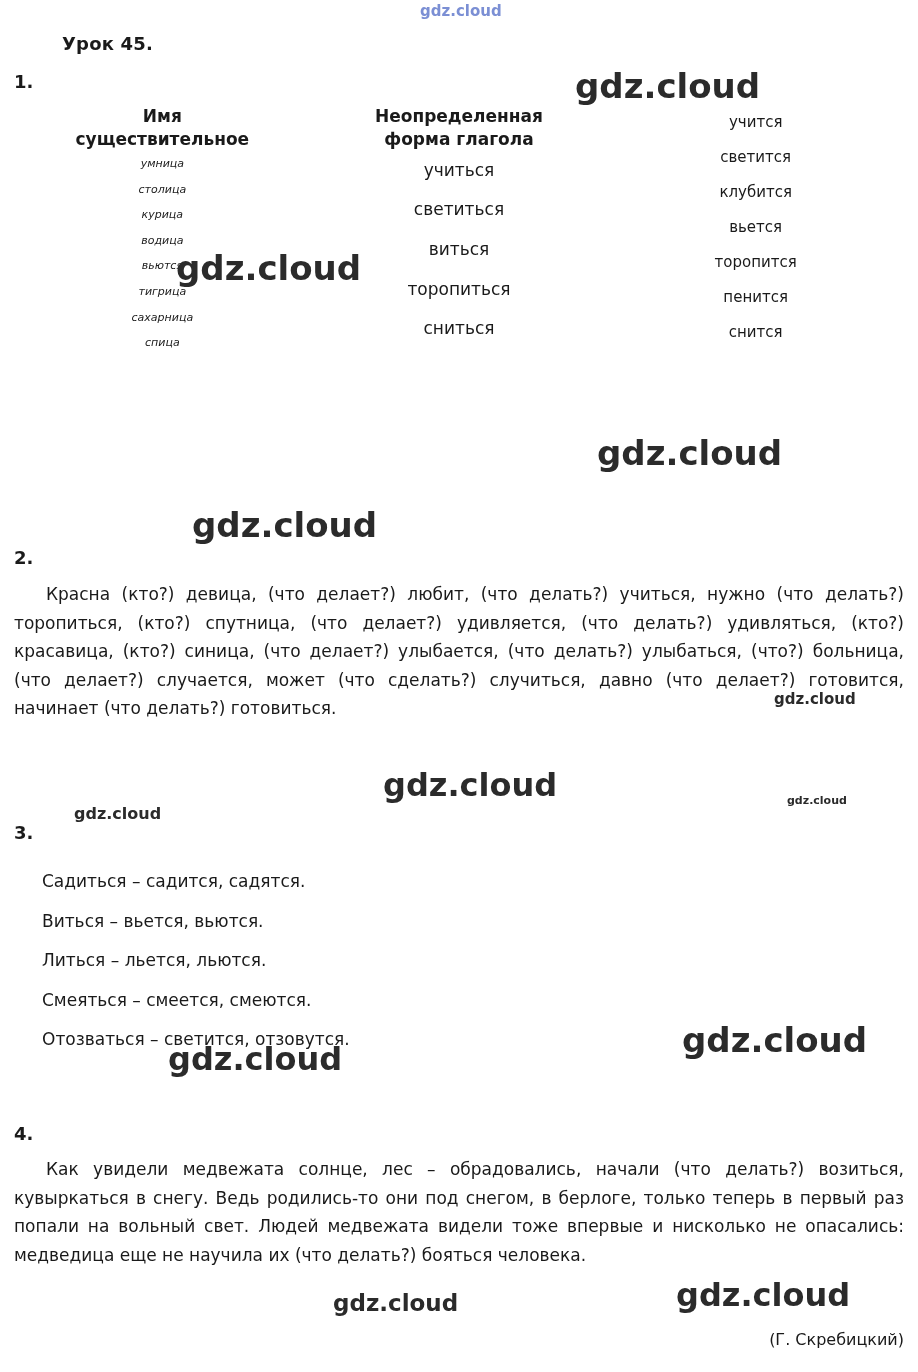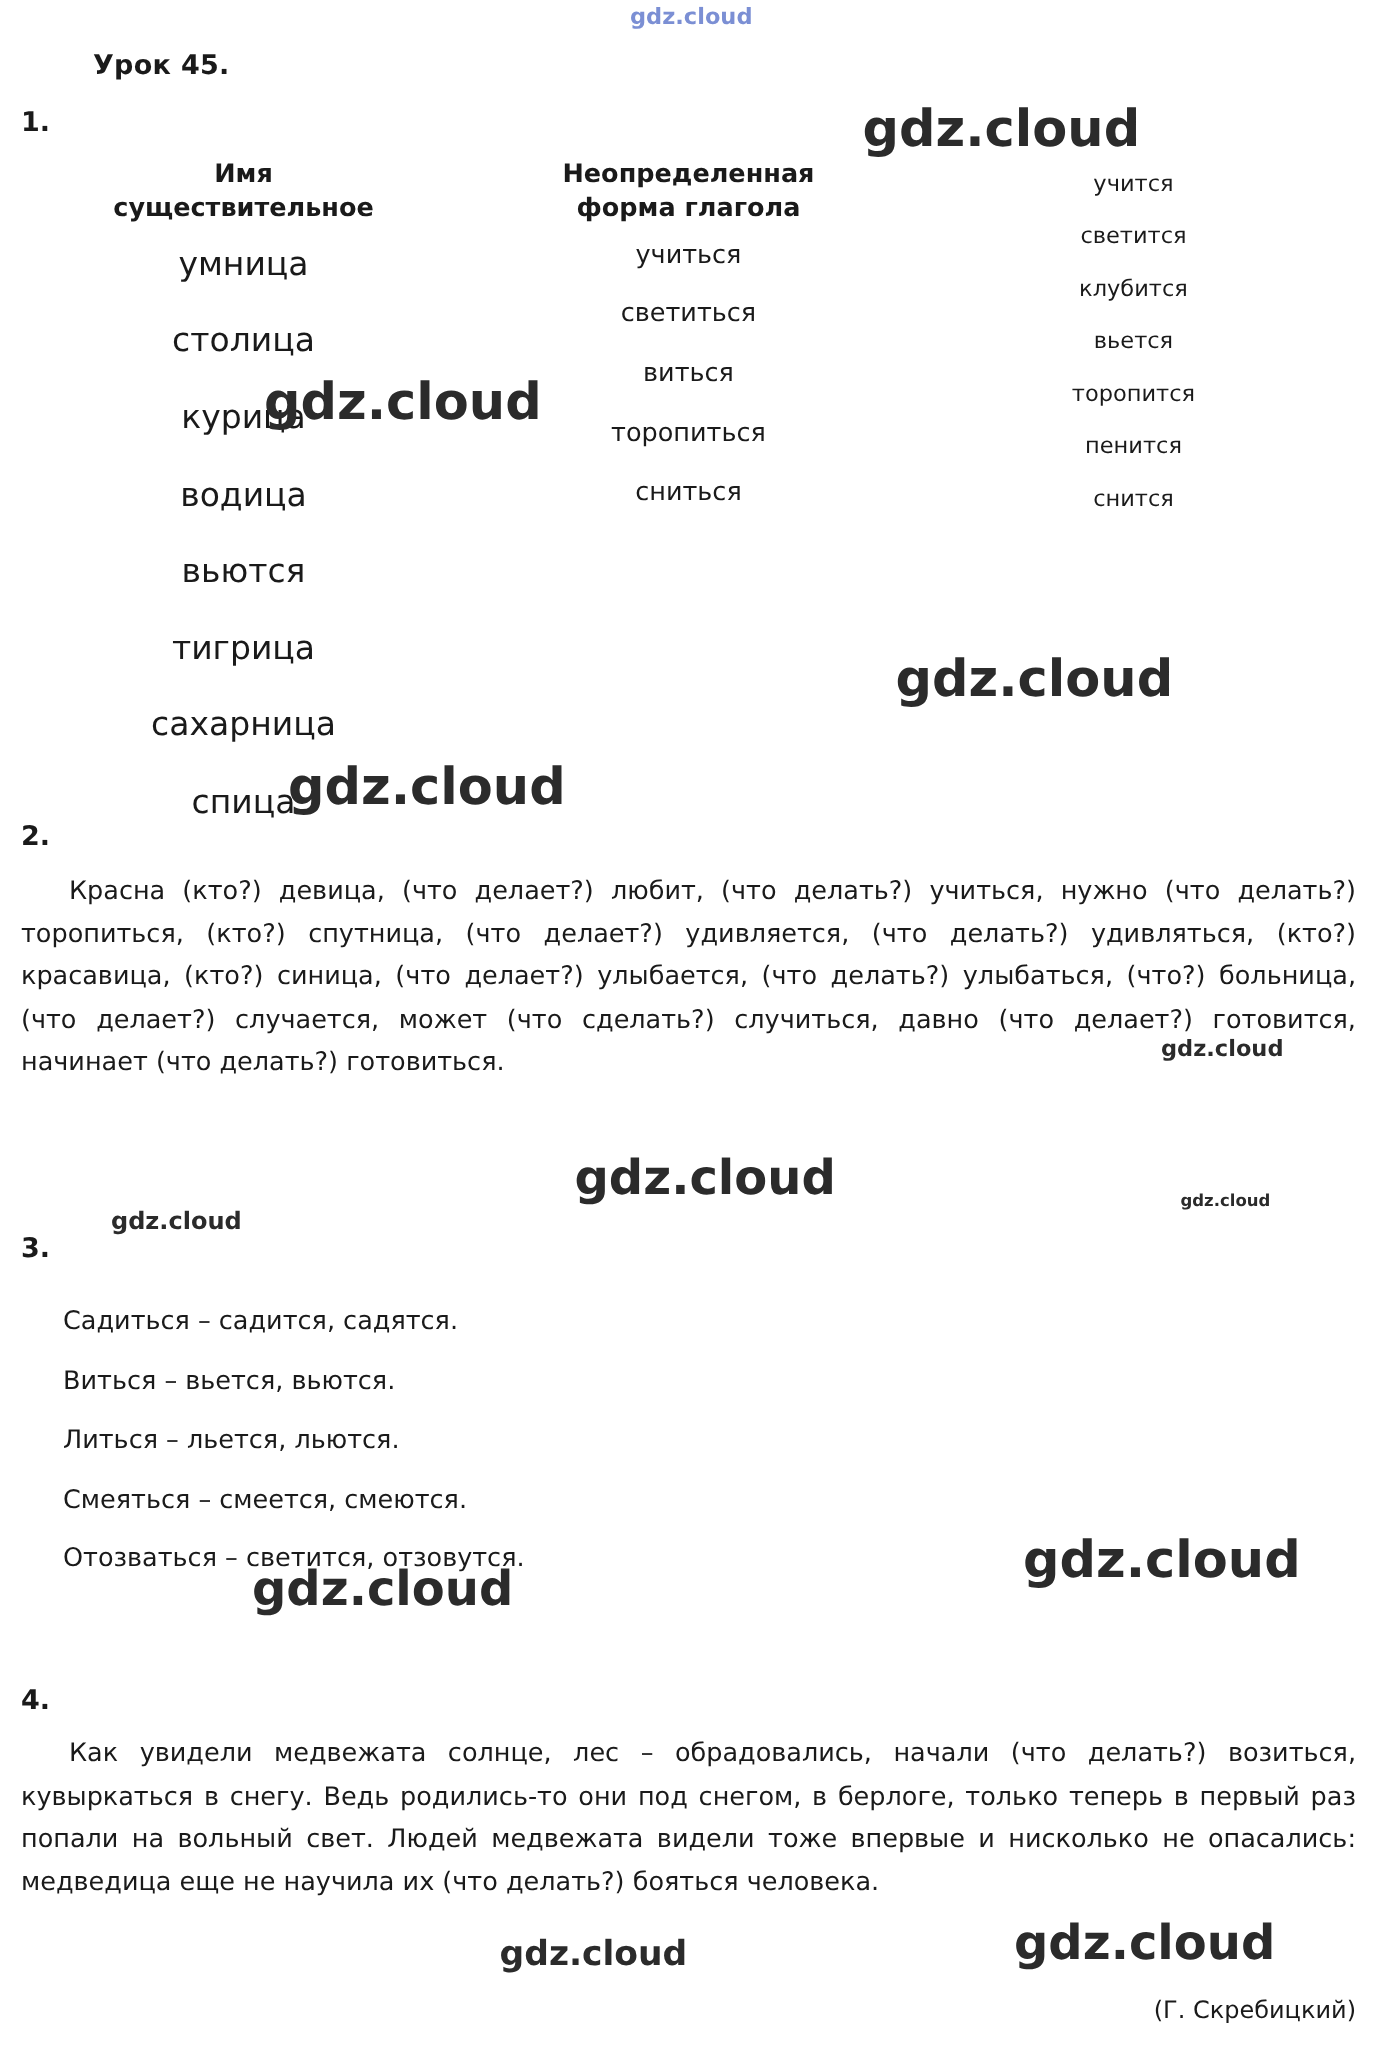--- a/index.html
+++ b/index.html
@@ -58,21 +58,21 @@
     text-align: center;
     line-height: 1.35;
     min-height: 40px;
   }
   .col-head span { display: block; }
   .cell {
     line-height: 2.33;
     text-align: center;
     white-space: nowrap;
   }
-  .col.c1 .cell { font-size: 22px; }
+  .col.c1 .cell { font-size: 11px; font-style: italic; }
   .col.c2 .cell { font-size: 17px; }
   .col.c3 .cell { font-size: 15px; }
   
   #task2-num { top: 547px; }
   .para {
     position: absolute;
     font-size: 17px;
     line-height: 1.68;
     text-align: justify;
     text-justify: inter-word;

